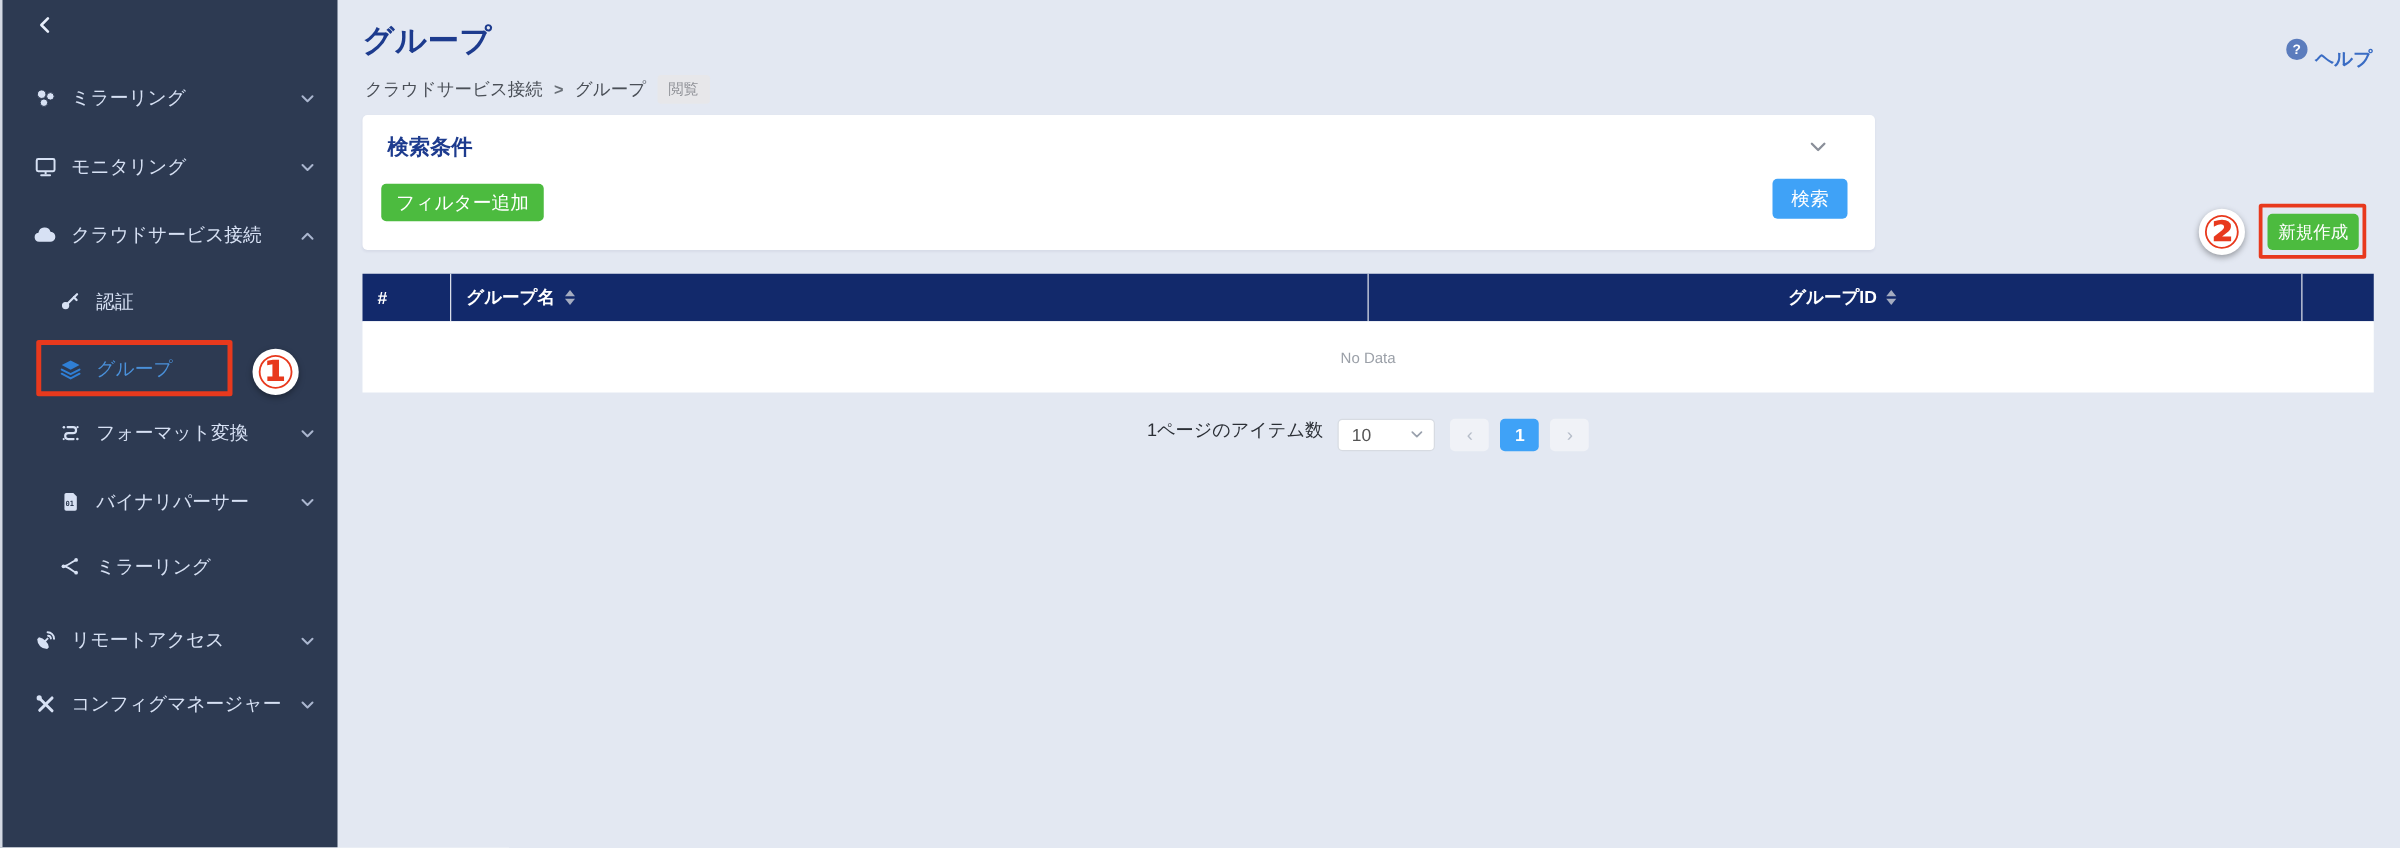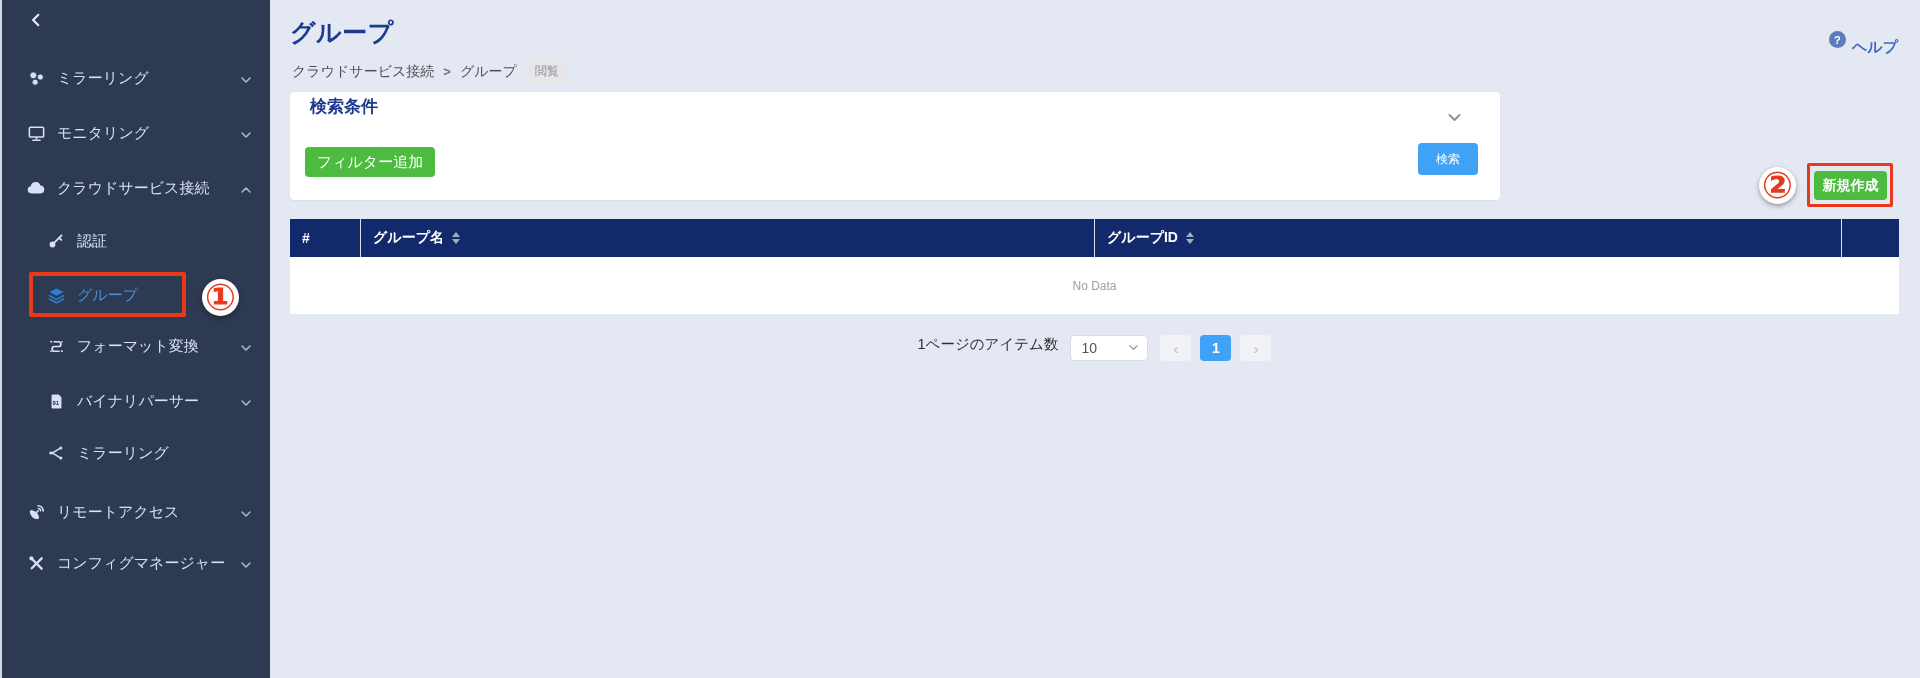--- a/index.html
+++ b/index.html
@@ -34,36 +34,36 @@
   .help-icon{width:17px;height:17px;border-radius:50%;background:#5b7cbd;color:#fff;font-size:11px;font-weight:bold;
     display:flex;align-items:center;justify-content:center;}
   .help-label{color:var(--help-blue);font-size:15px;font-weight:bold;margin-top:16px;}
 
   .breadcrumb{position:absolute;left:292px;top:60px;display:flex;align-items:center;gap:9px;font-size:14px;color:#4a4f57;}
   .crumb-sep{color:#6a7078;font-weight:bold;font-size:13px;}
   .crumb-badge{background:#e7e7ea;color:#909298;font-size:12px;padding:3px 9px;border-radius:3px;}
 
   
   .search-card{position:absolute;left:290px;top:92px;width:1210px;height:108px;background:#fff;border-radius:4px;box-shadow:0 1px 2px rgba(30,40,80,.06);}
-  .search-title{position:absolute;left:20px;top:3px;font-size:17px;font-weight:bold;color:var(--title-navy);}
+  .search-title{position:absolute;left:20px;top:14px;font-size:17px;font-weight:bold;color:var(--title-navy);}
   .collapse-chev{position:absolute;right:38px;top:18px;color:#8a8f99;cursor:pointer;}
   .btn{display:flex;align-items:center;justify-content:center;border-radius:4px;color:#fff;cursor:pointer;border:none;}
   .btn-filter{position:absolute;left:15px;top:55px;width:130px;height:30px;background:var(--green);font-size:15px;}
-  .btn-search{position:absolute;right:22px;top:51px;width:60px;height:32px;background:var(--blue);font-size:12px;}
+  .btn-search{position:absolute;right:22px;top:51px;width:60px;height:32px;background:var(--blue);font-size:15px;}
 
   
   .create-box{left:1807px;top:163px;width:86px;height:44px;}
-  .btn-create{position:absolute;left:1814px;top:171px;width:73px;height:29px;background:var(--green);font-size:14px;font-weight:bold;}
+  .btn-create{position:absolute;left:1814px;top:171px;width:73px;height:29px;background:var(--green);font-size:14px;font-weight:normal;}
 
   
   .grid{position:absolute;left:290px;top:219px;width:1609px;}
   .grid-head{display:flex;height:38px;background:var(--table-header-bg);color:#fff;}
   .gh-cell{display:flex;align-items:center;padding-left:12px;font-size:14px;font-weight:bold;cursor:pointer;}
   .gh-cell + .gh-cell{border-left:1px solid rgba(255,255,255,.85);}
-  .gh-c0{width:70px;}.gh-c1{width:734px;font-family:Liberation Mono, monospace;}.gh-c2{width:747px;}.gh-c3{width:58px;cursor:default;}
+  .gh-c0{width:70px;}.gh-c1{width:734px;font-family:Liberation Mono, monospace;}.gh-c2{width:747px;justify-content:center;}.gh-c3{width:58px;cursor:default;}
   .sorter{display:flex;flex-direction:column;gap:2px;margin-left:8px;}
   .sorter .up{width:0;height:0;border-left:4px solid transparent;border-right:4px solid transparent;border-bottom:5px solid #a4acc0;}
   .sorter .down{width:0;height:0;border-left:4px solid transparent;border-right:4px solid transparent;border-top:5px solid #a4acc0;}
   .grid-empty{height:57px;background:#fff;display:flex;align-items:center;justify-content:center;color:#9ba0a8;font-size:12px;}
 
   
   .pager{position:absolute;left:290px;top:335px;width:1609px;display:flex;align-items:flex-start;justify-content:center;}
   .pager-label{font-size:14.5px;color:#2b2f36;margin-right:12px;}
   .page-size{width:78px;height:26px;background:#fff;border:1px solid #d7dbe2;border-radius:4px;display:flex;align-items:center;
     padding:0 8px 0 10px;font-size:14px;color:#555;cursor:pointer;margin-right:12px;justify-content:space-between;}

